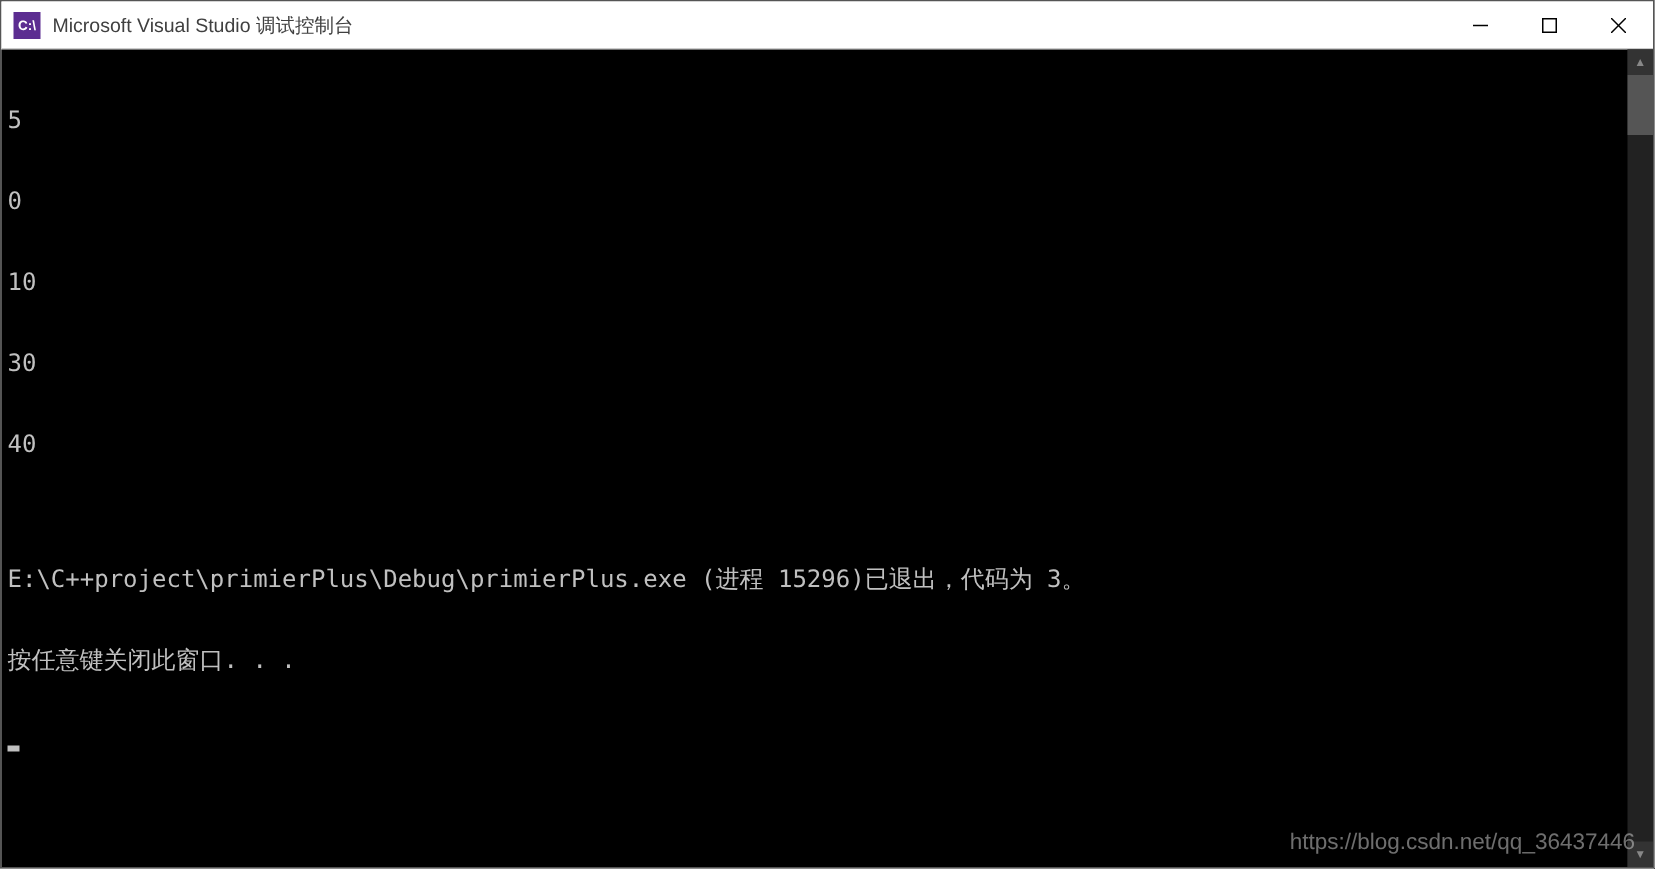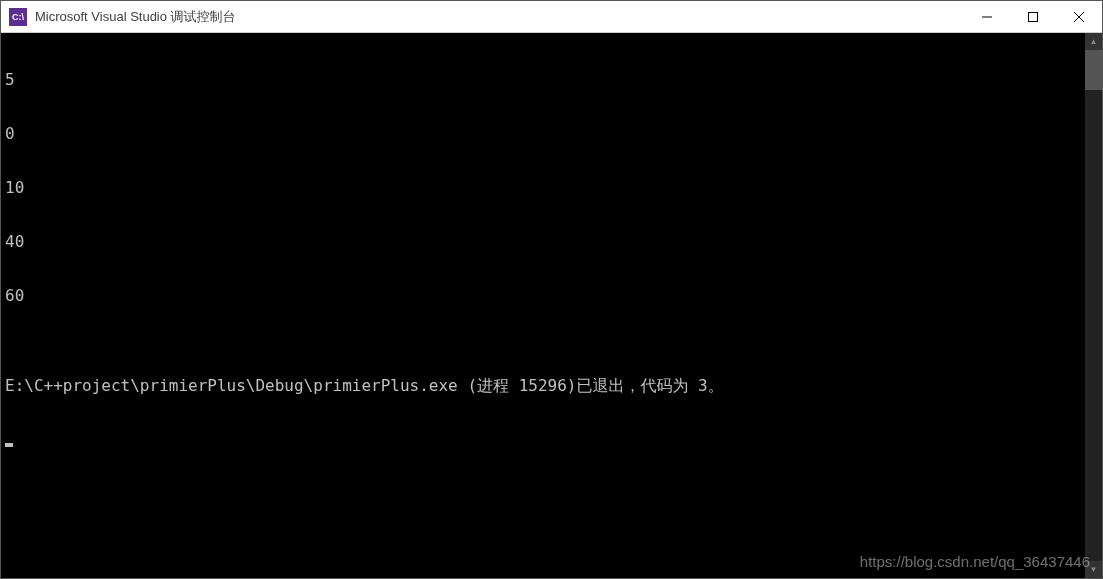--- a/index.html
+++ b/index.html
@@ -154,24 +154,25 @@
             <line x1="10" y1="0" x2="0" y2="10" stroke="currentColor" stroke-width="1"></line>
           </svg>
       </div>
     </div>
   </div>
   <div class="console-area">
     <div class="console-content">
       <span class="console-line">5</span>
       <span class="console-line">0</span>
       <span class="console-line">10</span>
+      <span class="console-line">30</span>
       <span class="console-line">40</span>
-      <span class="console-line">60</span>
       <span class="console-line"></span>
       <span class="console-line">E:\C++project\primierPlus\Debug\primierPlus.exe (进程 15296)已退出，代码为 3。</span>
+      <span class="console-line">按任意键关闭此窗口. . .</span>
       <span class="console-line"><span class="cursor"></span></span>
     </div>
     <div class="scrollbar">
       <div class="scroll-up">▲</div>
       <div class="scroll-thumb"></div>
       <div class="scroll-down">▼</div>
     </div>
     <div class="watermark">https://blog.csdn.net/qq_36437446</div>
   </div>
 </div>

